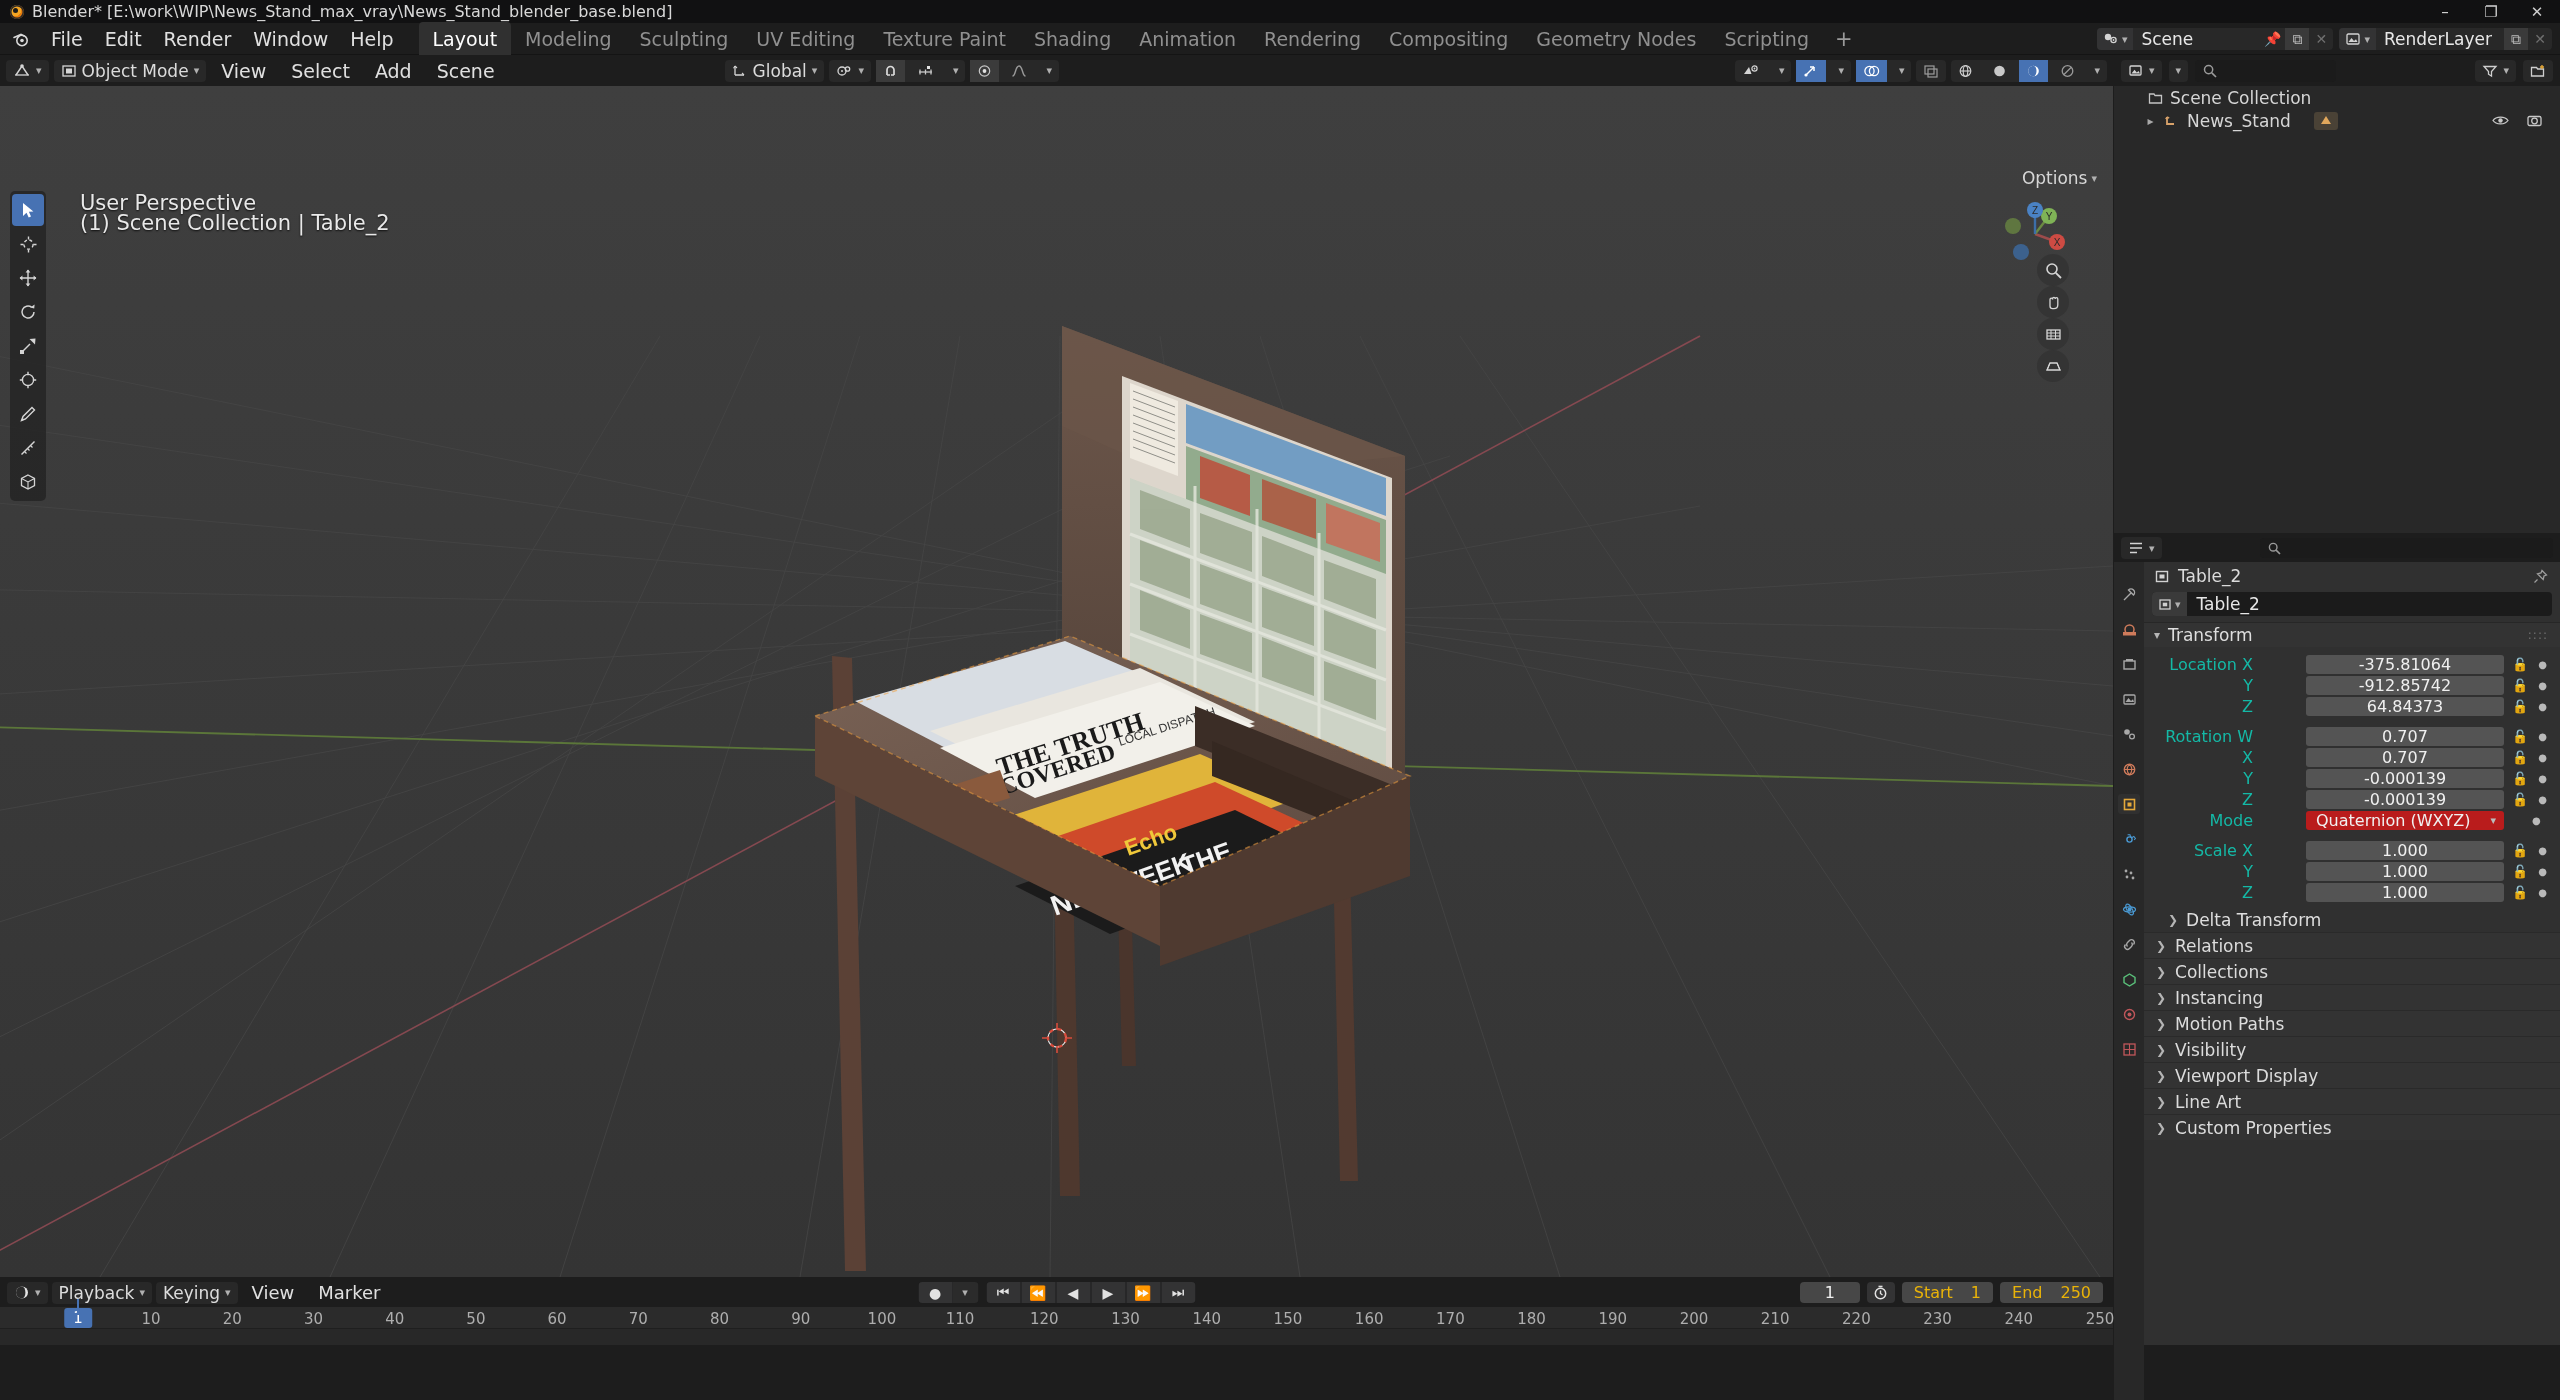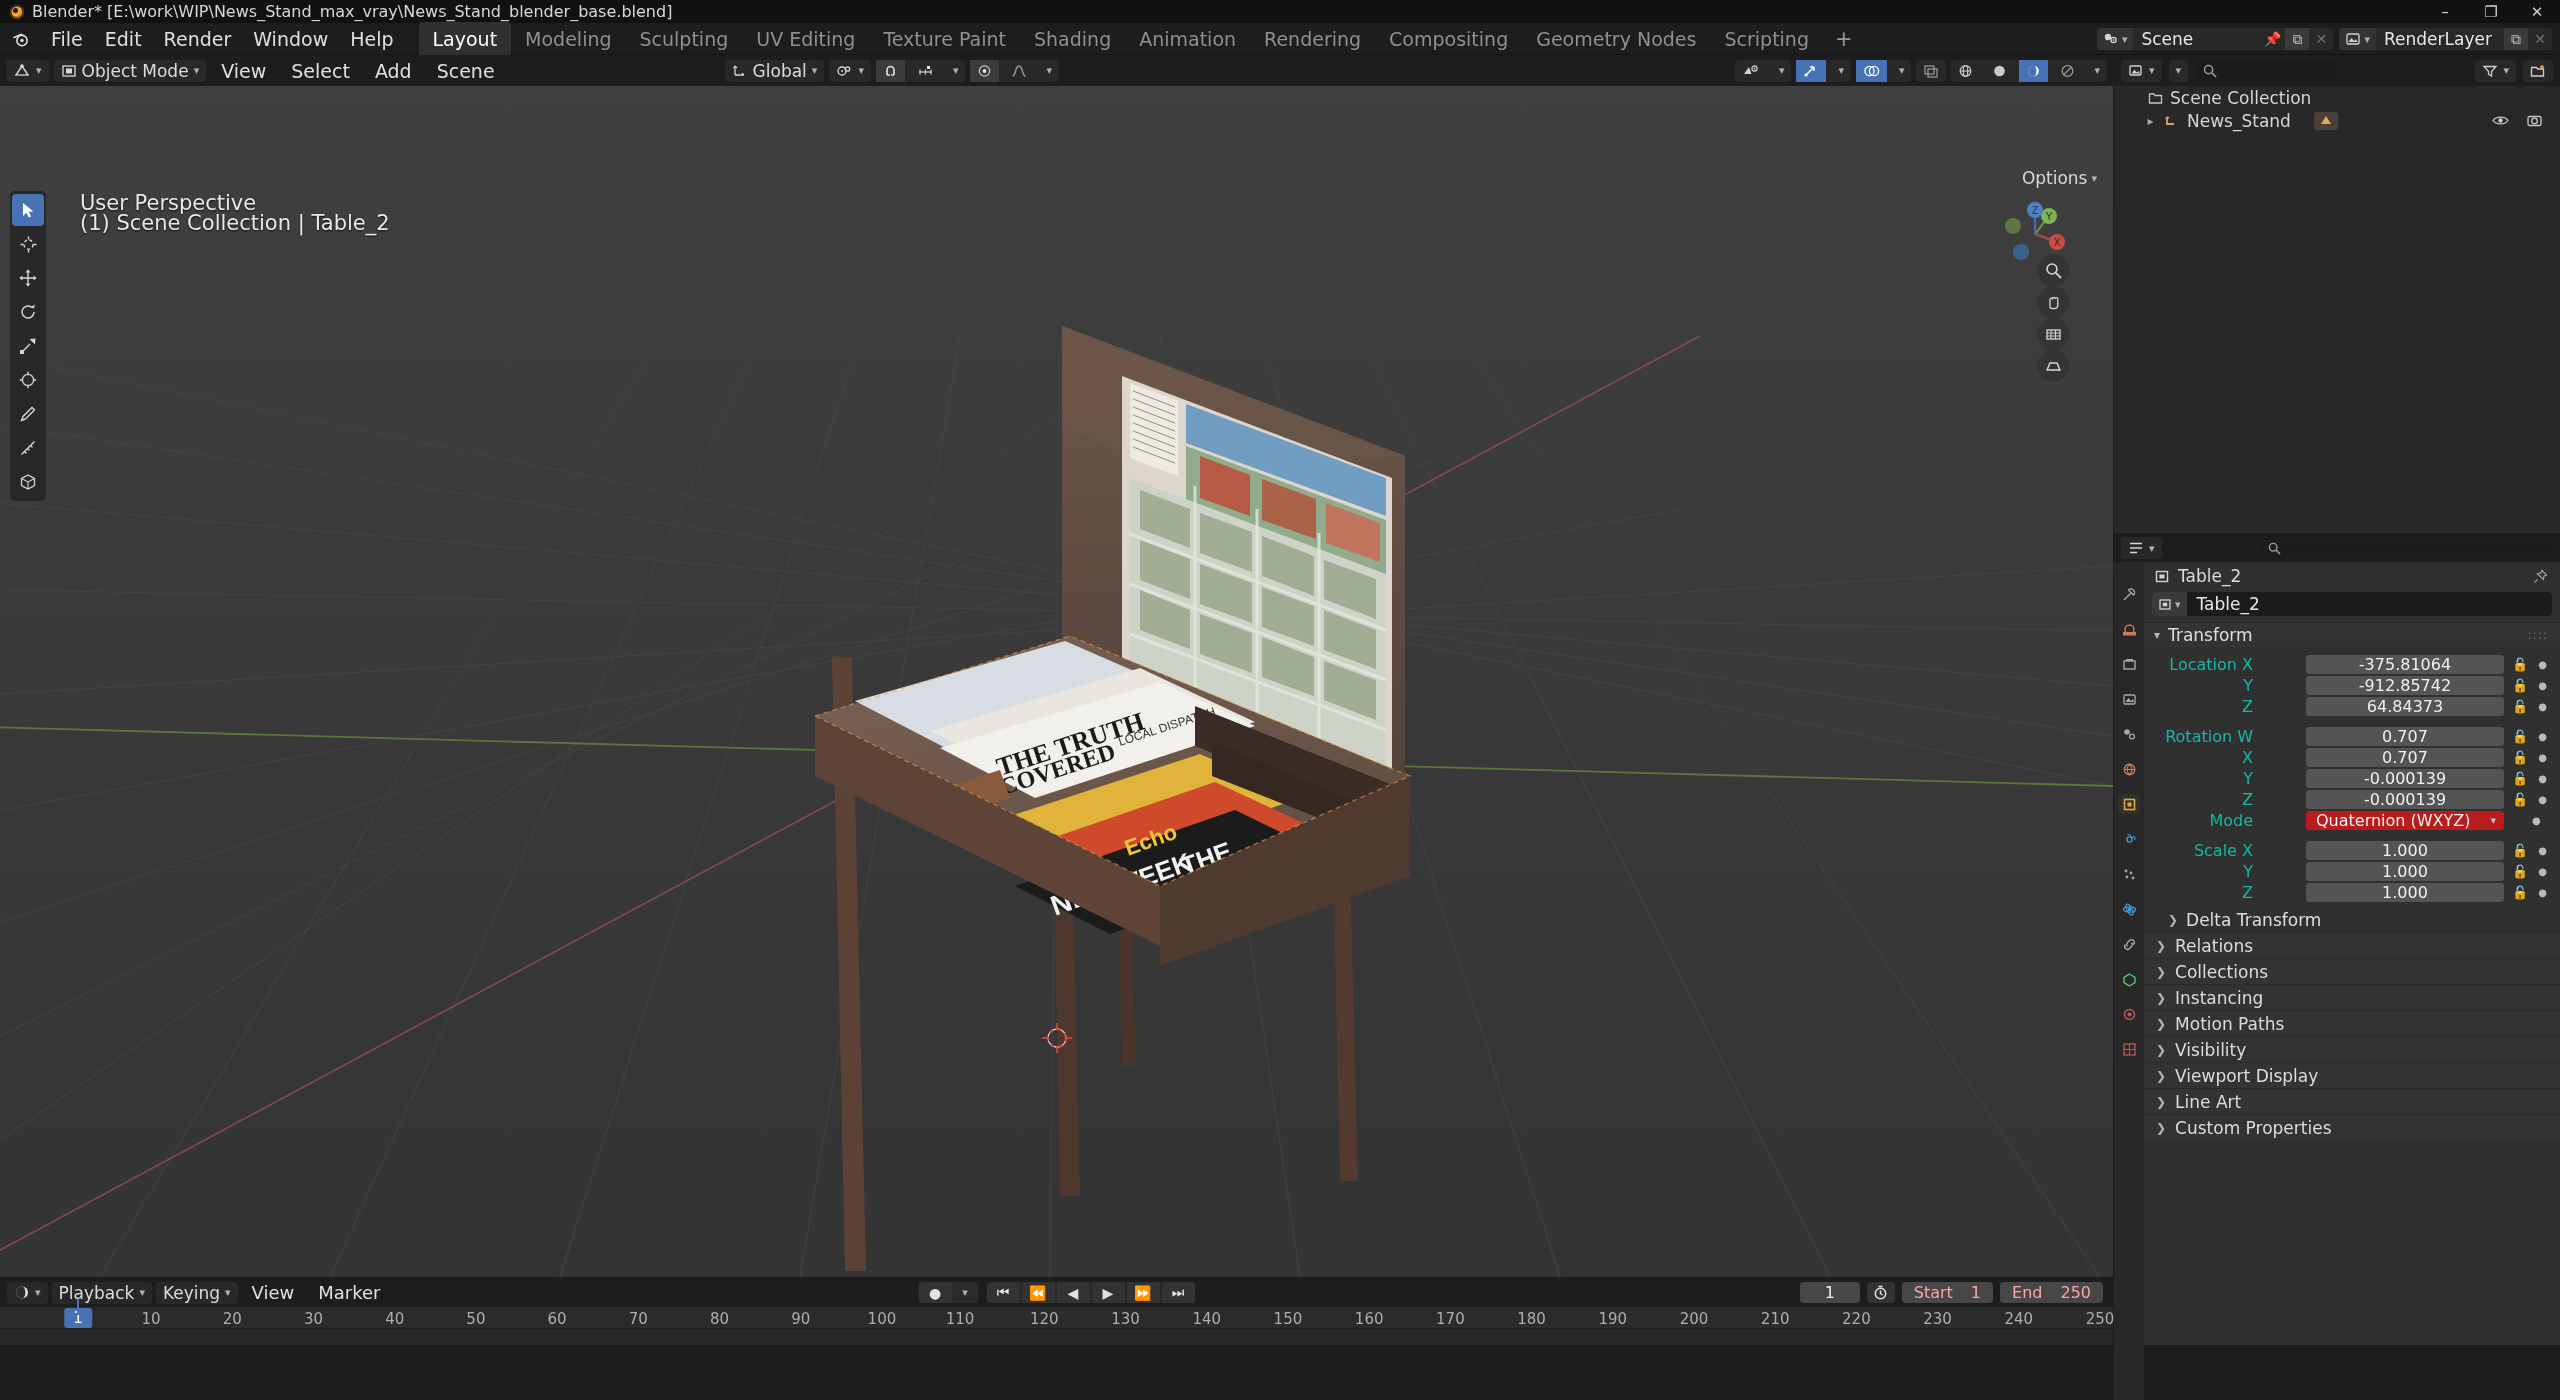--- a/index.html
+++ b/index.html
@@ -119,21 +119,21 @@
   #timeline{position:absolute;left:0;top:1223px;width:2113px;height:67px;background:#282828;}
   #tl-header{height:29px;background:#1d1d1d;display:flex;align-items:center;padding:0 7px;gap:4px;position:relative;}
   .tl-m{padding:3px 10px;font-size:18px;color:#e0e0e0;border-radius:3px;}
   .tl-btn{height:21px;min-width:26px;display:flex;align-items:center;justify-content:center;
     background:#333334;font-size:14px;color:#e2e2e2;}
   #tl-center{position:absolute;left:50%;transform:translateX(-50%);display:flex;align-items:center;gap:8px;}
   #tl-right{position:absolute;right:10px;display:flex;align-items:center;gap:7px;}
   .tl-num{height:21px;min-width:60px;background:#474747;border-radius:4px;display:flex;align-items:center;
     justify-content:center;font-size:16px;color:#efefef;padding:0 14px;}
   .tl-se{height:21px;background:#474747;border-radius:4px;display:flex;align-items:center;gap:18px;
-    padding:0 12px;font-size:16px;color:#fca5a5;}
+    padding:0 12px;font-size:16px;color:#eab308;}
   #tl-ruler{position:relative;height:22px;background:#2b2b2b;border-bottom:1px solid #1f1f1f;}
   .tick{position:absolute;top:3px;font-size:15px;color:#aeaeae;transform:translateX(-50%);}
   #playhead{position:absolute;top:1px;height:20px;background:#4772b3;border-radius:3px;color:#fff;
     font-size:15px;display:flex;align-items:center;justify-content:center;padding:0 9px;transform:translateX(-50%);}
   #playline{position:absolute;top:21px;width:2px;height:16px;background:#4772b3;}
   #tl-body{height:16px;background:#282828;}
 
   svg{display:block;}
 </style>
 </head>

